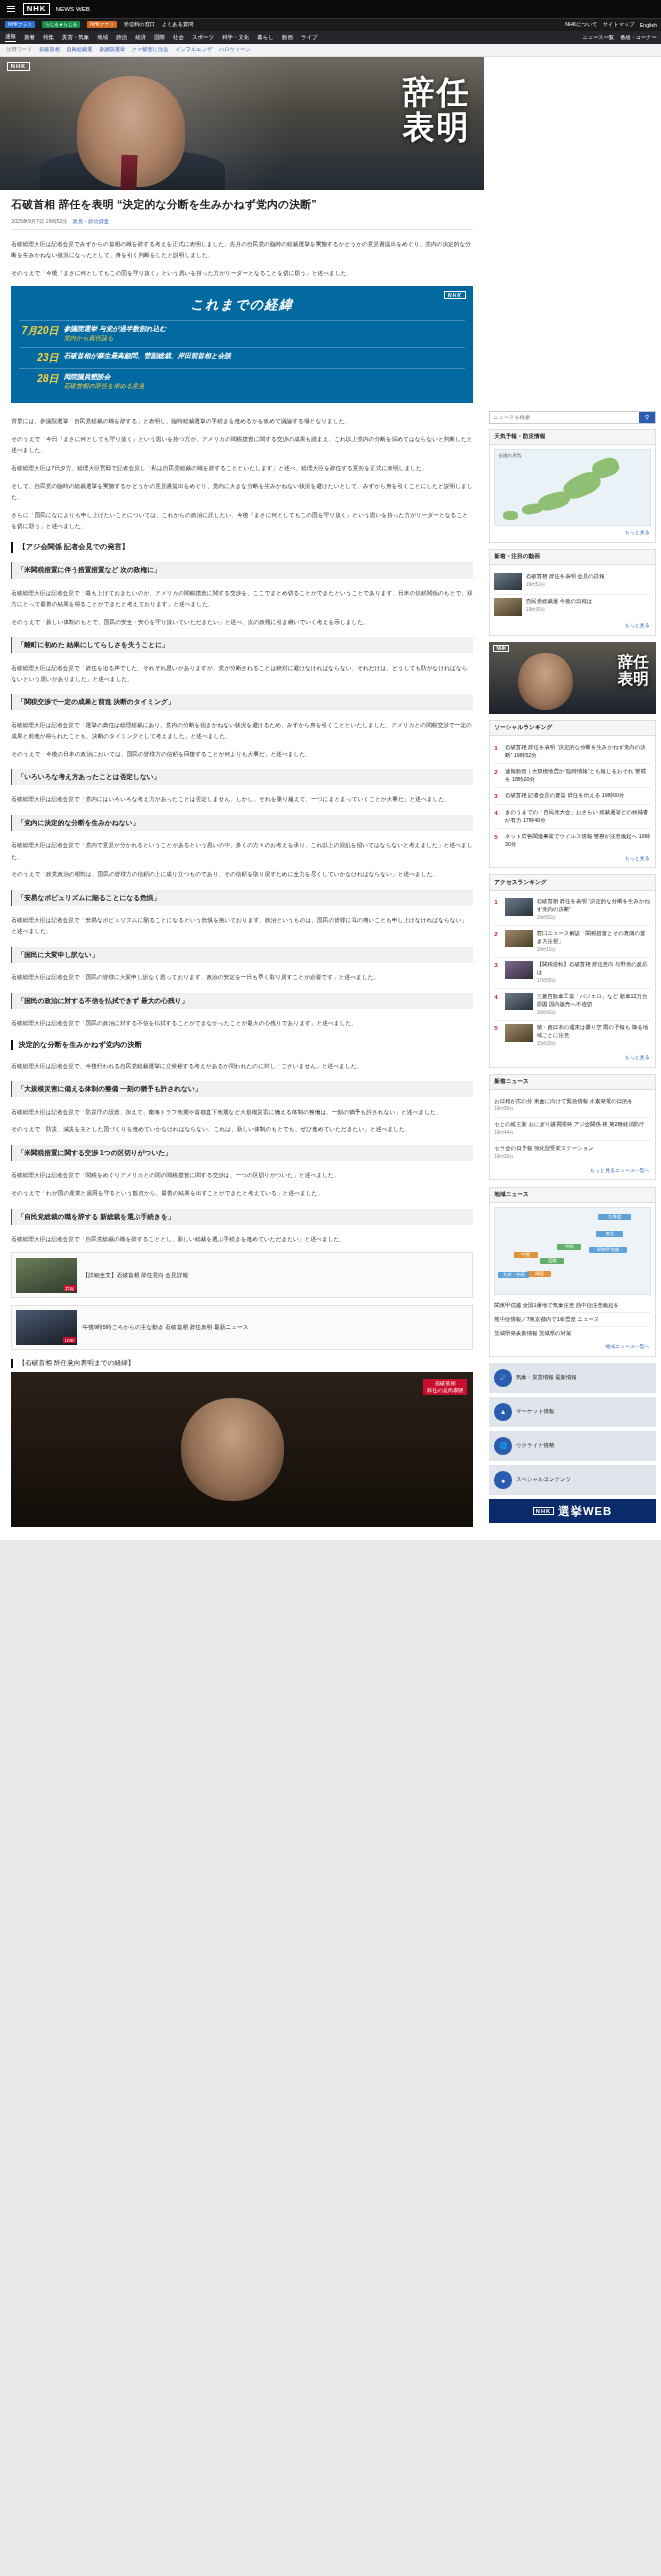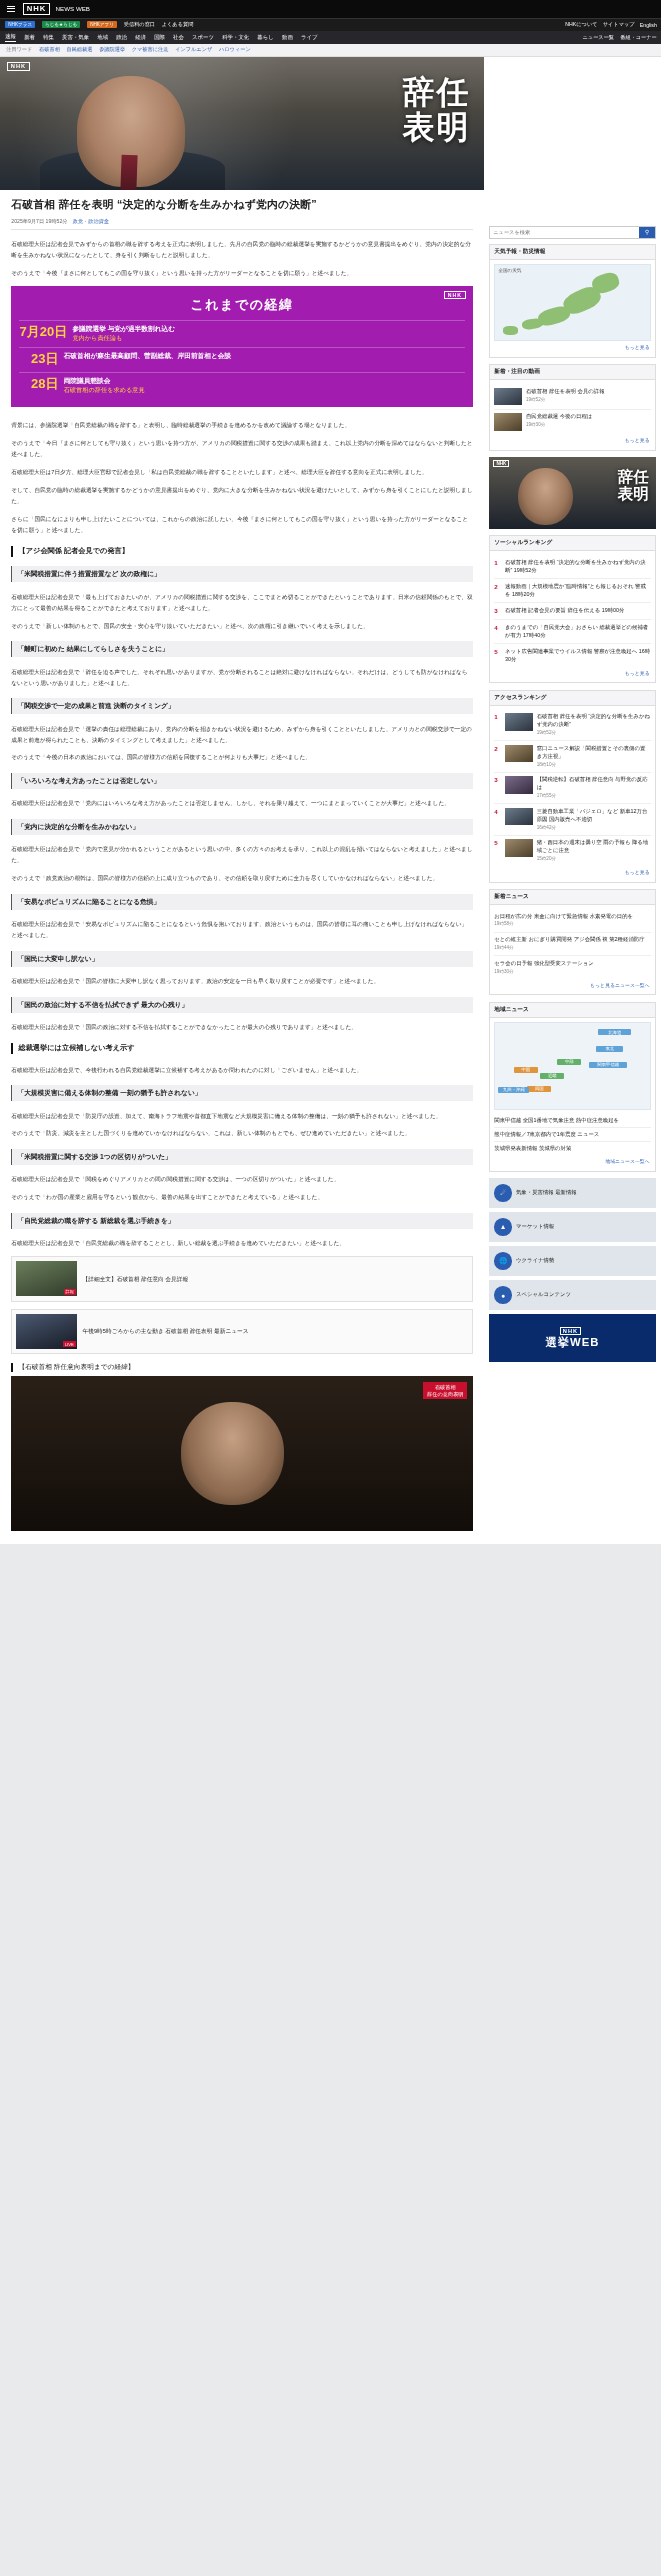--- a/index.html
+++ b/index.html
@@ -48,21 +48,21 @@
 
   
   .kwbar {
     background:#f2f2f4; height:12.4px; display:flex; align-items:center;
     padding:0 6.2px; font-size:5.2px; color:#333; gap:6.7px; border-bottom:0.5px solid #ddd;
   }
   .kwbar .label { color:#777; }
   .kwbar a { color:#2a5db0; text-decoration:none; }
 
   
-  .wrap { display:flex; gap:0; align-items:center; }
+  .wrap { display:flex; gap:0; align-items:flex-end; }
   .main { width:484px; padding:0; }
   .side { width:177px; padding:4.1px 5.2px 10.3px 5.2px; background:#fff; }
 
   
   .hero { position:relative; width:484px; height:133px; overflow:hidden; background:#1a2733; }
   .hero .photo {
     position:absolute; inset:0;
     background:
       radial-gradient(circle at 32% 42%, rgba(255,255,255,0.16), rgba(0,0,0,0) 42%),
       linear-gradient(180deg,#6e6a63 0%,#4a4741 40%,#232a33 100%);
@@ -96,33 +96,34 @@
   .arthead { padding:7.2px 11.3px 4.1px 11.3px; }
   .arthead h1 { font-size:10.8px; line-height:1.45; margin:0 0 5.2px 0; font-weight:bold; letter-spacing:0.2px; }
   .meta { font-size:5.2px; color:#666; display:flex; gap:5.2px; align-items:center; padding-bottom:4.1px; border-bottom:0.5px solid #e2e2e2;}
   .meta .cat { color:#2a5db0; }
 
   .body { padding:5.2px 11.3px 0 11.3px; font-size:5.7px; line-height:1.95; color:#2b2b2b; }
   .body p { margin:0 0 6.7px 0; }
 
   
   .timeline {
-    margin:7.2px 11.3px 8.2px 11.3px; background:#a21caf; color:#fff; padding:7.2px 8.2px 8.2px 8.2px;
+    margin:7.2px 11.3px 8.2px 11.3px; background:#0369a1; color:#fff; padding:7.2px 8.2px 8.2px 8.2px;
     position:relative;
+    font-style:italic;
   }
   .timeline .tl-nhk {
     position:absolute; right:7.2px; top:5.2px; border:0.5px solid #fff; font-size:5.2px;
     padding:0 2.6px; letter-spacing:1px; font-weight:bold;
   }
   .timeline h2 {
     margin:2.1px 0 6.2px 0; font-size:13px; text-align:center; letter-spacing:1.5px; font-weight:bold;
   }
   .tl-row { display:flex; gap:5.2px; align-items:flex-start; padding:3.6px 0; border-top:0.5px solid rgba(255,255,255,.25); }
   .tl-row:first-of-type { border-top:none; }
-  .tl-date { color:#ffd23f; font-size:13px; font-weight:bold; min-width:39px; text-align:right; line-height:1.3;}
+  .tl-date { color:#ffd23f; font-size:10px; font-weight:bold; min-width:39px; text-align:right; line-height:1.3;}
   .tl-text { font-size:6.7px; line-height:1.45; font-weight:bold; }
   .tl-text .sub { display:block; font-size:6.2px; font-weight:normal; color:#e6e6e6; }
   .tl-text .em { color:#ffd23f; }
 
   
   h2.sec {
     font-size:7.2px; margin:10.3px 11.3px 5.2px 11.3px; padding-left:5.2px; border-left:2.1px solid #111;
     line-height:1.5;
   }
   h3.sub {
@@ -201,21 +202,21 @@
   .regionmap { height:88px; background:#eef3f8; border:0.5px solid #dde6ef; position:relative; }
   .regionmap .blk { position:absolute; background:#5ea2d8; color:#fff; font-size:4.4px; text-align:center; border-radius:1px; padding:0.5px 0; }
   .regionmap .g { background:#63b06a; }
   .regionmap .o { background:#e0953c; }
 
   .linklist { list-style:none; margin:0; padding:0; font-size:5.4px; }
   .linklist li { padding:3.1px 0; border-top:0.5px solid #eee; }
   .linklist li:first-child { border-top:none; }
   .linklist a { color:#1a1a1a; text-decoration:none; }
 
-  .banner { height:48px; background:#0a2b6b; color:#fff; display:flex; align-items:center; justify-content:center; font-size:11.3px; font-weight:bold; letter-spacing:1px; margin-bottom:6.2px;flex-direction:column;}
+  .banner { height:24px; background:#0a2b6b; color:#fff; display:flex; align-items:center; justify-content:center; font-size:11.3px; font-weight:bold; letter-spacing:1px; margin-bottom:6.2px;}
   .banner .nb { border:0.5px solid #fff; font-size:5.7px; padding:0 2.1px; margin-right:4.1px; letter-spacing:1px;}
 
   .smalltile { height:30px; background:#dfe5ea; margin-bottom:4.1px; display:flex; align-items:center; padding:0 5.2px; font-size:5.4px; line-height:1.4;}
   .smalltile .ic { width:17.5px;height:17.5px;border-radius:50%;background:#2a5db0;color:#fff;display:flex;align-items:center;justify-content:center;margin-right:4.1px;font-size:6.7px;}
 
   .moreline { text-align:right; font-size:4.9px; color:#2a5db0; padding:2.6px 1px; }
 </style>
 </head>
 <body>
 
@@ -378,21 +379,21 @@
       <h3 class="sub">「国民に大変申し訳ない」</h3>
       <div class="body">
         <p>石破総理大臣は記者会見で「国民の皆様に大変申し訳なく思っております。政治の安定を一日も早く取り戻すことが必要です」と述べました。</p>
       </div>
 
       <h3 class="sub">「国民の政治に対する不信を払拭できず 最大の心残り」</h3>
       <div class="body">
         <p>石破総理大臣は記者会見で「国民の政治に対する不信を払拭することができなかったことが最大の心残りであります」と述べました。</p>
       </div>
 
-      <h2 class="sec">総裁選挙には立候補しない考え示す</h2>
+      <h2 class="sec">決定的な分断を生みかねず党内の決断</h2>
       <div class="body">
         <p>石破総理大臣は記者会見で、今後行われる自民党総裁選挙に立候補する考えがあるか問われたのに対し「ございません」と述べました。</p>
       </div>
 
       <h3 class="sub">「大規模災害に備える体制の整備 一刻の猶予も許されない」</h3>
       <div class="body">
         <p>石破総理大臣は記者会見で「防災庁の設置、加えて、南海トラフ地震や首都直下地震など大規模災害に備える体制の整備は、一刻の猶予も許されない」と述べました。</p>
         <p>そのうえで「防災、減災を主とした国づくりを進めていかなければならない。これは、新しい体制のもとでも、ぜひ進めていただきたい」と述べました。</p>
       </div>
 

